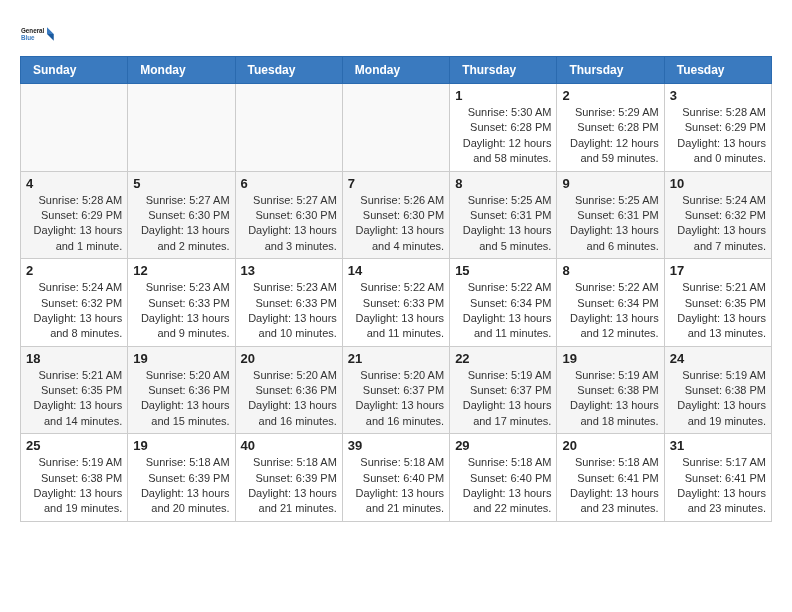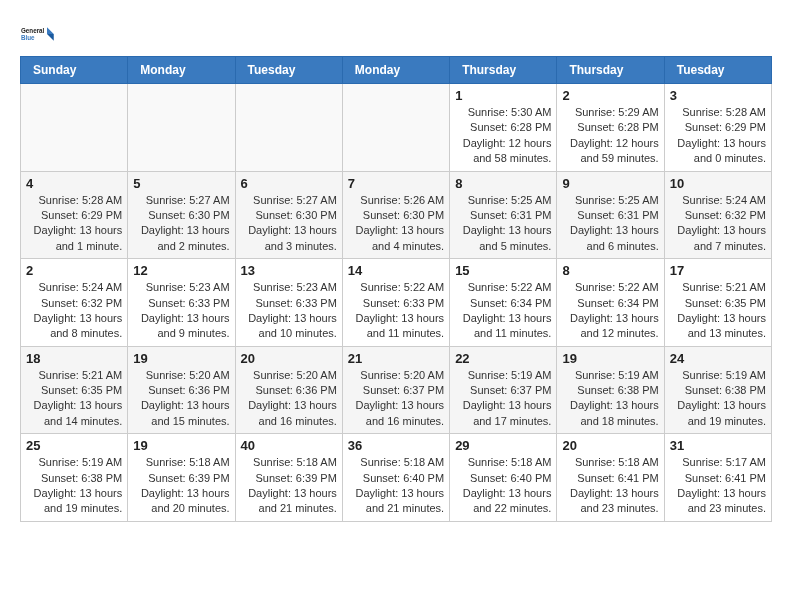--- a/index.html
+++ b/index.html
@@ -237,21 +237,21 @@
         </td>
         <td>
           <span class="day-number">19</span>
           <div class="day-info">Sunrise: 5:18 AM<br>Sunset: 6:39 PM<br>Daylight: 13 hours<br>and 20 minutes.</div>
         </td>
         <td>
           <span class="day-number">40</span>
           <div class="day-info">Sunrise: 5:18 AM<br>Sunset: 6:39 PM<br>Daylight: 13 hours<br>and 21 minutes.</div>
         </td>
         <td>
-          <span class="day-number">36</span>
+          <span class="day-number">39</span>
           <div class="day-info">Sunrise: 5:18 AM<br>Sunset: 6:40 PM<br>Daylight: 13 hours<br>and 21 minutes.</div>
         </td>
         <td>
           <span class="day-number">29</span>
           <div class="day-info">Sunrise: 5:18 AM<br>Sunset: 6:40 PM<br>Daylight: 13 hours<br>and 22 minutes.</div>
         </td>
         <td>
           <span class="day-number">20</span>
           <div class="day-info">Sunrise: 5:18 AM<br>Sunset: 6:41 PM<br>Daylight: 13 hours<br>and 23 minutes.</div>
         </td>

